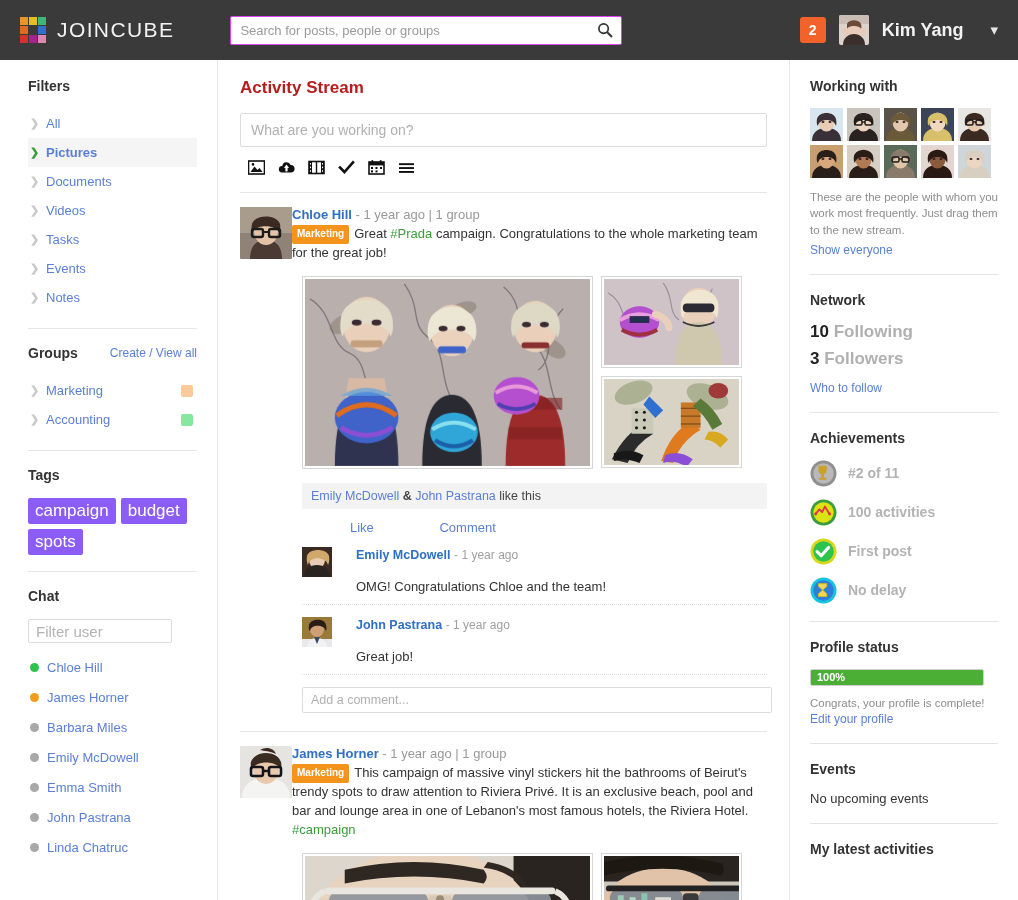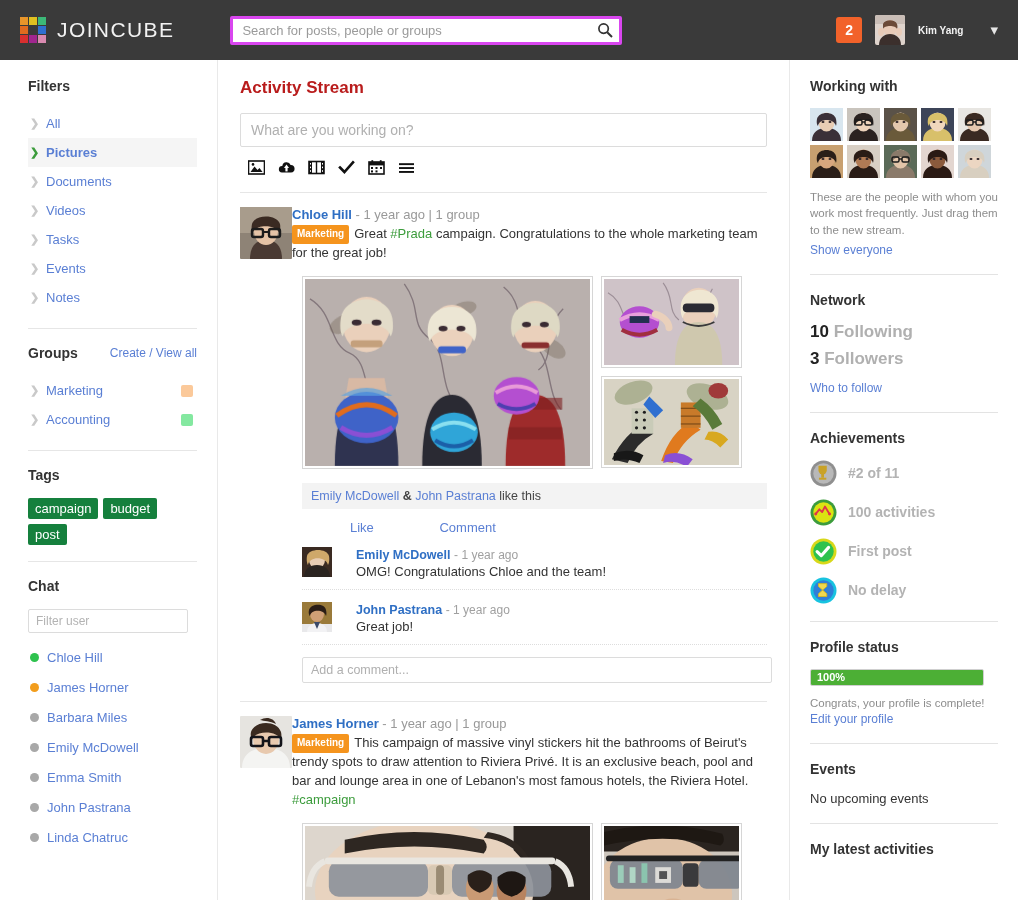--- a/index.html
+++ b/index.html
@@ -22,40 +22,40 @@
     width:26px; height:26px; display:grid;
     grid-template-columns:repeat(3,1fr); grid-template-rows:repeat(3,1fr);
     gap:1px;
   }
   .logo-grid i { display:block; }
   .logo-text {
     color:#f2f2f2; font-size:21px; letter-spacing:1.4px; font-weight:400;
   }
   .search-wrap { margin-left:56px; position:relative; }
   .search-input {
-    width:392px; height:29px; border:3px solid #d946ef; border-radius:2px;
+    width:392px; height:29px; border:1px solid #d946ef; border-radius:2px;
     padding:0 34px 0 9px; font-size:13px; color:#555;
     font-family:"Liberation Sans", sans-serif; background:#fff; outline:none;
   }
   .search-input::placeholder { color:#9a9a9a; }
   .search-icon {
     position:absolute; right:9px; top:50%; transform:translateY(-50%);
     width:16px; height:16px; pointer-events:none;
   }
   .header-right {
     position:absolute; right:20px; top:0; height:60px;
     display:flex; align-items:center; gap:13px;
   }
   .notif-badge {
     background:#f2622a; color:#fff; font-weight:bold; font-size:14px;
     width:26px; height:26px; border-radius:3px;
     display:flex; align-items:center; justify-content:center;
   }
   .user-avatar { width:30px; height:30px; border-radius:2px; overflow:hidden; }
-  .user-name { color:#f2f2f2; font-size:10px; font-weight:bold; }
+  .user-name { color:#f2f2f2; font-size:18px; font-weight:bold; }
   .caret-down { color:#e6e6e6; font-size:15px; margin-left:14px; }
 
   
   .page { display:flex; height:840px; }
   .col-left  { width:218px; padding:18px 20px 0 28px; border-right:1px solid #e9e9e9; }
   .col-main  { width:572px; padding:18px 22px 0 22px; border-right:1px solid #e9e9e9; }
   .col-right { width:228px; padding:18px 20px 0 20px; }
 
   
   .sec-title {
@@ -69,25 +69,25 @@
   }
   .nav-item .chev { color:#c9c9c9; font-size:11px; width:16px; font-weight:bold; }
   .nav-item.active { background:#f5f5f5; font-weight:bold; }
   .nav-item.active .chev { color:#3c9c3c; }
   .nav-item .swatch {
     width:12px; height:12px; border-radius:2px; margin-left:auto; margin-right:4px;
   }
   .divider { height:1px; background:#e6e6e6; margin:16px 0; }
   .tags { display:flex; flex-wrap:wrap; gap:5px; margin-top:2px; }
   .tag {
-    background:#15803d; color:#fff; font-size:13px; padding:3px 7px; border-radius:2px;
+    background:#8b5cf6; color:#fff; font-size:17px; padding:3px 7px; border-radius:2px;
   }
   .filter-user {
-    width:160px; height:24px; border:1px solid #dcdcdc; border-radius:2px;
-    padding:0 7px; font-size:12px; color:#555; outline:none;
+    width:144px; height:24px; border:1px solid #dcdcdc; border-radius:2px;
+    padding:0 7px; font-size:15px; color:#555; outline:none;
     font-family:"Liberation Sans", sans-serif;
   }
   .filter-user::placeholder { color:#b3b3b3; }
   .chat-item {
     display:flex; align-items:center; gap:8px; height:30px;
     color:#5a7fd4; font-size:13px; padding-left:2px;
   }
   .dot { width:9px; height:9px; border-radius:50%; flex:none; }
 
   
@@ -130,21 +130,21 @@
   .likes-bar a { color:#5a7fd4; }
   .actions { margin:11px 0 0 62px; font-size:13px; }
   .actions a { color:#5a7fd4; margin-right:14px;margin-left:48px; }
   .comment {
     display:flex; gap:24px; margin:12px 0 0 62px; padding-bottom:10px;
     border-bottom:1px dotted #ddd;
   }
   .cm-avatar { width:30px; height:30px; flex:none; overflow:hidden; }
   .cm-author { color:#2f6fc4; font-weight:bold; font-size:12.5px; }
   .cm-time { color:#a0a0a0; font-size:12px; }
-  .cm-text { font-size:13px; color:#333; margin-top:2px; }
+  .cm-text { font-size:13px; color:#333; margin-top:17px; }
   .add-comment {
     width:470px; height:26px; border:1px solid #dcdcdc; border-radius:2px;
     margin:12px 0 0 62px; padding:0 8px; font-size:12.5px; color:#555;
     outline:none; font-family:"Liberation Sans", sans-serif; display:block;
   }
   .add-comment::placeholder { color:#b0b0b0; }
   .post-sep { height:1px; background:#e6e6e6; margin:18px 0 0 0; }
 
   
   .r-title { font-size:14px; font-weight:bold; color:#333; margin:0 0 14px 0; }
@@ -276,21 +276,21 @@
       </div>
 
     <div class="divider"></div>
 
     <div class="sec-title">
       <span>Tags</span>
     </div>
     <div class="tags" id="tagsList">
         <span class="tag">campaign</span>
         <span class="tag">budget</span>
-        <span class="tag">post</span>
+        <span class="tag">spots</span>
       </div>
 
     <div class="divider"></div>
 
     <div class="sec-title">
       <span>Chat</span>
     </div>
     <input class="filter-user" placeholder="Filter user" style="">
     <div style="margin-top:9px;" id="chatList">
         <div class="chat-item">

